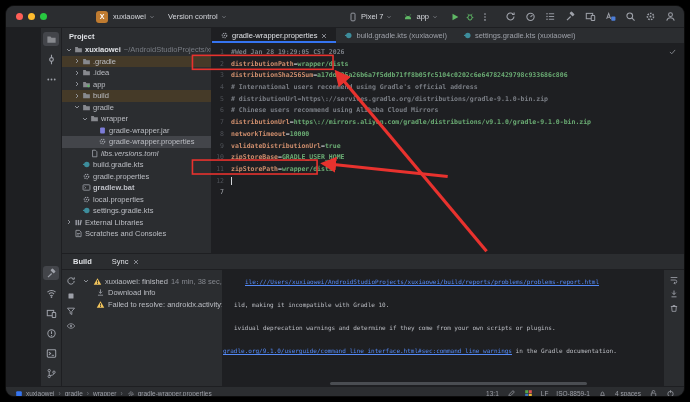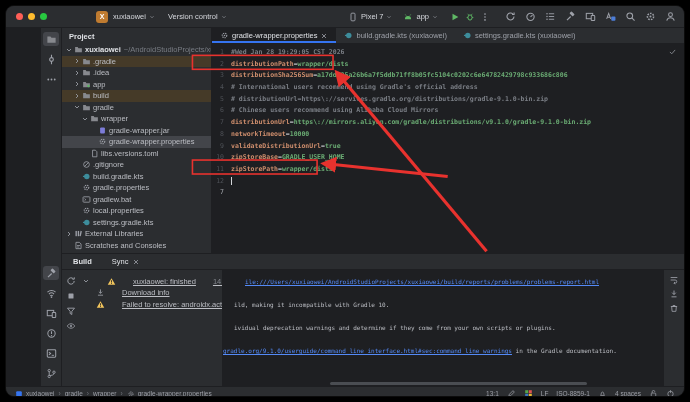--- a/index.html
+++ b/index.html
@@ -58,21 +58,21 @@
   .caret{display:inline-block;width:1px;height:8px;background:#d4d6da;vertical-align:middle;}
   .inspect{position:absolute;top:3px;right:7px;}
   
   .buildpanel{height:132px;border-top:1px solid #1e1f22;display:flex;flex-direction:column;background:#2b2d30;}
   .build-header{height:15px;display:flex;align-items:center;font-size:7.5px;border-bottom:1px solid #1e1f22;}
   .build-title{font-weight:bold;color:#dfe1e5;padding-left:11px;}
   .build-tab{display:flex;align-items:center;gap:4px;color:#dfe1e5;margin-left:20px;}
   .build-body{flex:1;display:flex;min-height:0;}
   .build-toolbar{width:18px;display:flex;flex-direction:column;align-items:center;gap:5px;padding-top:6px;}
   .build-tree{width:142px;font-size:7.5px;color:#bcbec4;padding-top:5px;overflow:hidden;}
-  .brow{display:flex;align-items:center;height:11.5px;white-space:nowrap;gap:17px;text-decoration:underline;}
+  .brow{display:flex;align-items:center;height:11.5px;white-space:nowrap;gap:3px;}
   .brow .meta{color:#84878e;}
   .console{flex:1;background:#1e1f22;border-left:1px solid #1e1f22;position:relative;
     font-family:"DejaVu Sans Mono",monospace;font-size:6px;color:#bcbec4;padding:6px 0 0 0;overflow:hidden;}
   .con-line{height:11.5px;line-height:11.5px;white-space:pre;margin-bottom:11.5px;}
   .con-link{color:#548af7;text-decoration:underline;}
   .hscroll{position:absolute;bottom:1px;left:107px;width:257px;height:3px;background:#4a4d52;border-radius:2px;}
   .console-icons{width:20px;display:flex;flex-direction:column;align-items:center;gap:4px;padding-top:5px;background:#2b2d30;}
   
   .status{height:13px;background:#2b2d30;border-top:1px solid #1e1f22;display:flex;align-items:center;
     padding:0 9px 0 9px;font-size:6.5px;color:#9da0a8;gap:4px;}
@@ -422,38 +422,28 @@
               <div class="trow selected" style="padding-left: 27px;">
                 <span class="arrow i i8"></span>
                 <span class="ficon i i9">
                   <svg viewBox="0 0 12 12" xmlns="http://www.w3.org/2000/svg">
                     <circle cx="6" cy="6" r="3" fill="none" stroke="#9da0a8" stroke-width="1.5" stroke-dasharray="1.6 1.1"></circle>
                     <circle cx="6" cy="6" r="1" fill="#9da0a8"></circle>
                   </svg>
                 </span>
                 <span class="lbl">gradle-wrapper.properties</span>
               </div>
-              <div class="trow" style="padding-left: 19px;">
+              <div class="trow" style="padding-left: 19px; font-style: italic;">
                 <span class="arrow i i8"></span>
                 <span class="ficon i i9">
                   <svg viewBox="0 0 12 12" xmlns="http://www.w3.org/2000/svg">
                     <path d="M3.4 1.6h3.8l2 2v6.8H3.4z" fill="none" stroke="#9da0a8" stroke-width="1.1"></path>
                   </svg>
                 </span>
                 <span class="lbl">libs.versions.toml</span>
-              </div>
-              <div class="trow" style="padding-left: 11px;">
-                <span class="arrow i i8"></span>
-                <span class="ficon i i9">
-                  <svg viewBox="0 0 12 12" xmlns="http://www.w3.org/2000/svg">
-                    <circle cx="6" cy="6" r="3.8" fill="none" stroke="#9da0a8" stroke-width="1.1"></circle>
-                    <line x1="3.4" y1="8.6" x2="8.6" y2="3.4" stroke="#9da0a8" stroke-width="1.1"></line>
-                  </svg>
-                </span>
-                <span class="lbl">.gitignore</span>
               </div>
               <div class="trow" style="padding-left: 11px;">
                 <span class="arrow i i8"></span>
                 <span class="ficon i i9">
                   <svg viewBox="0 0 12 12" xmlns="http://www.w3.org/2000/svg">
                     <circle cx="6.4" cy="6" r="3.6" fill="#3d8d9c"></circle>
                     <rect x="1.2" y="5" width="3" height="1.8" rx="0.9" fill="#3d8d9c"></rect>
                   </svg>
                 </span>
                 <span class="lbl">build.gradle.kts</span>
@@ -461,21 +451,21 @@
               <div class="trow" style="padding-left: 11px;">
                 <span class="arrow i i8"></span>
                 <span class="ficon i i9">
                   <svg viewBox="0 0 12 12" xmlns="http://www.w3.org/2000/svg">
                     <circle cx="6" cy="6" r="3" fill="none" stroke="#9da0a8" stroke-width="1.5" stroke-dasharray="1.6 1.1"></circle>
                     <circle cx="6" cy="6" r="1" fill="#9da0a8"></circle>
                   </svg>
                 </span>
                 <span class="lbl">gradle.properties</span>
               </div>
-              <div class="trow" style="padding-left: 11px;">
+              <div class="trow" style="padding-left: 11px; font-weight: bold;">
                 <span class="arrow i i8"></span>
                 <span class="ficon i i9">
                   <svg viewBox="0 0 12 12" xmlns="http://www.w3.org/2000/svg">
                     <rect x="1.4" y="2.4" width="9.2" height="7.2" rx="1" fill="none" stroke="#9da0a8" stroke-width="1.1"></rect>
                     <path d="M3.4 4.8l1.6 1.4-1.6 1.4" fill="none" stroke="#9da0a8" stroke-width="1.1"></path>
                   </svg>
                 </span>
                 <span class="lbl">gradlew.bat</span>
               </div>
               <div class="trow" style="padding-left: 11px;">

